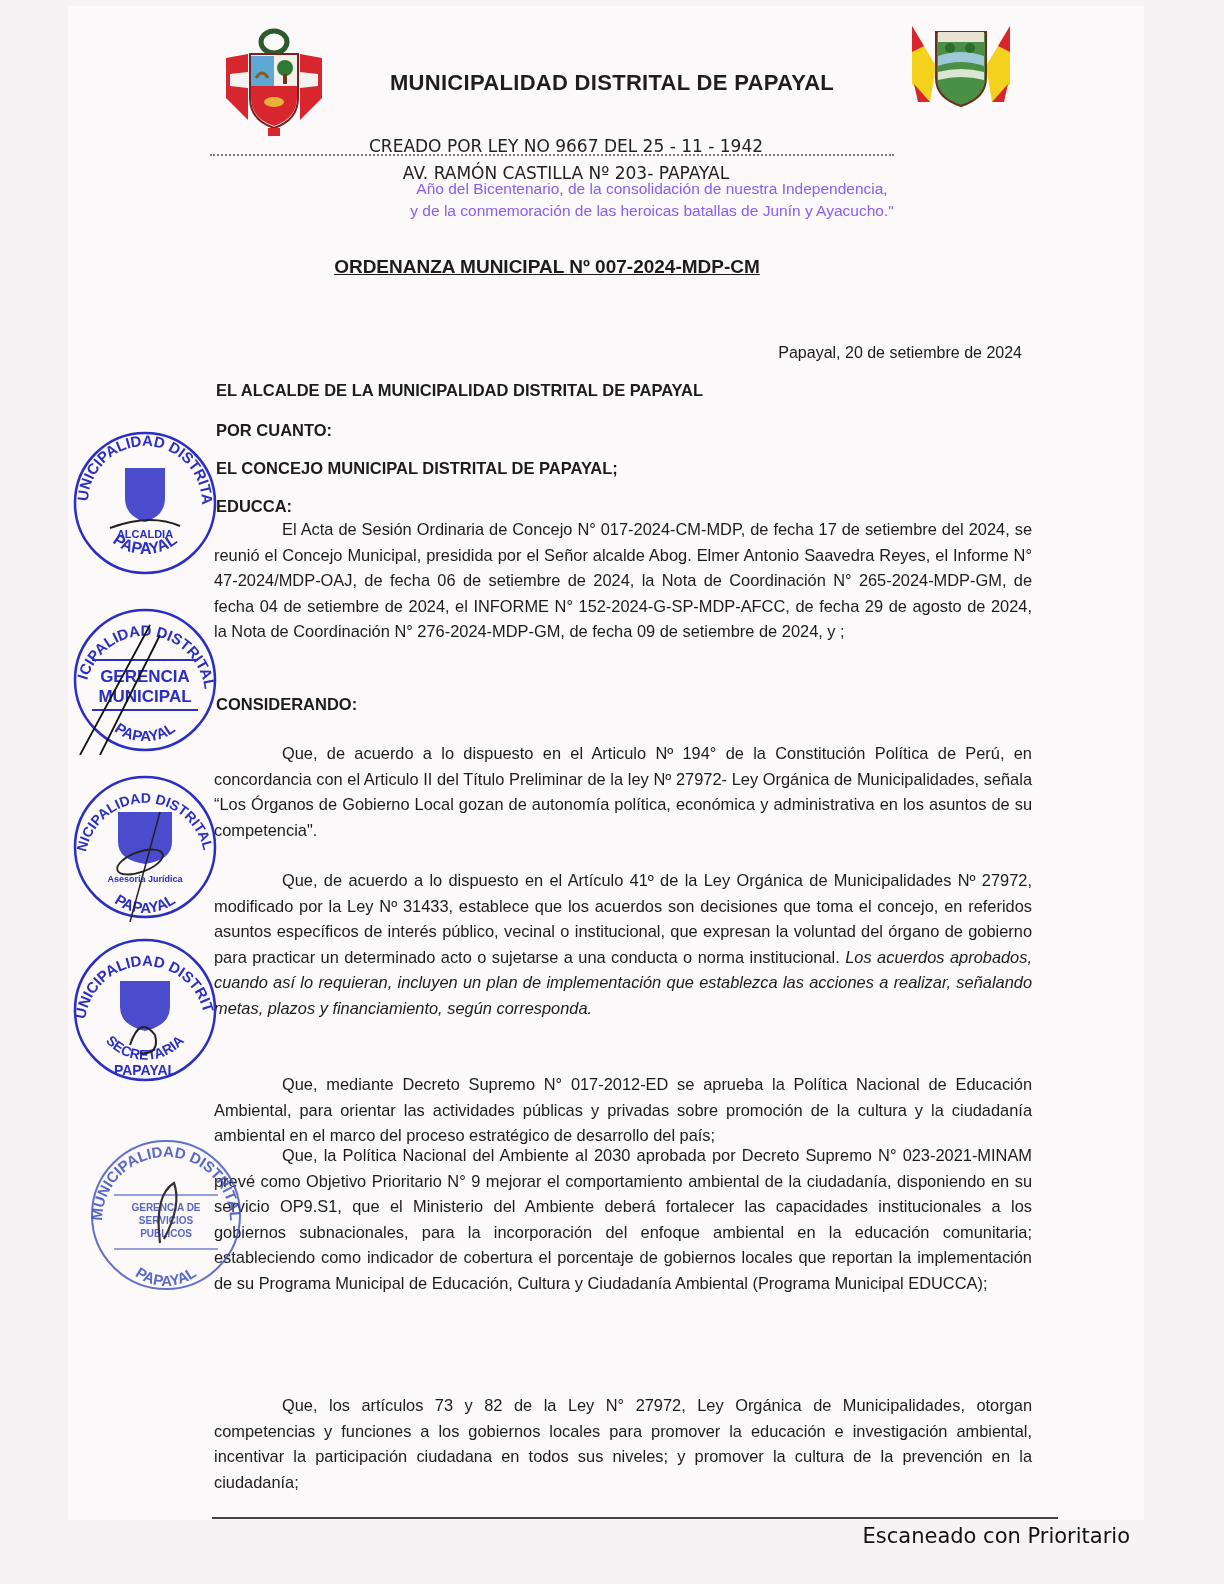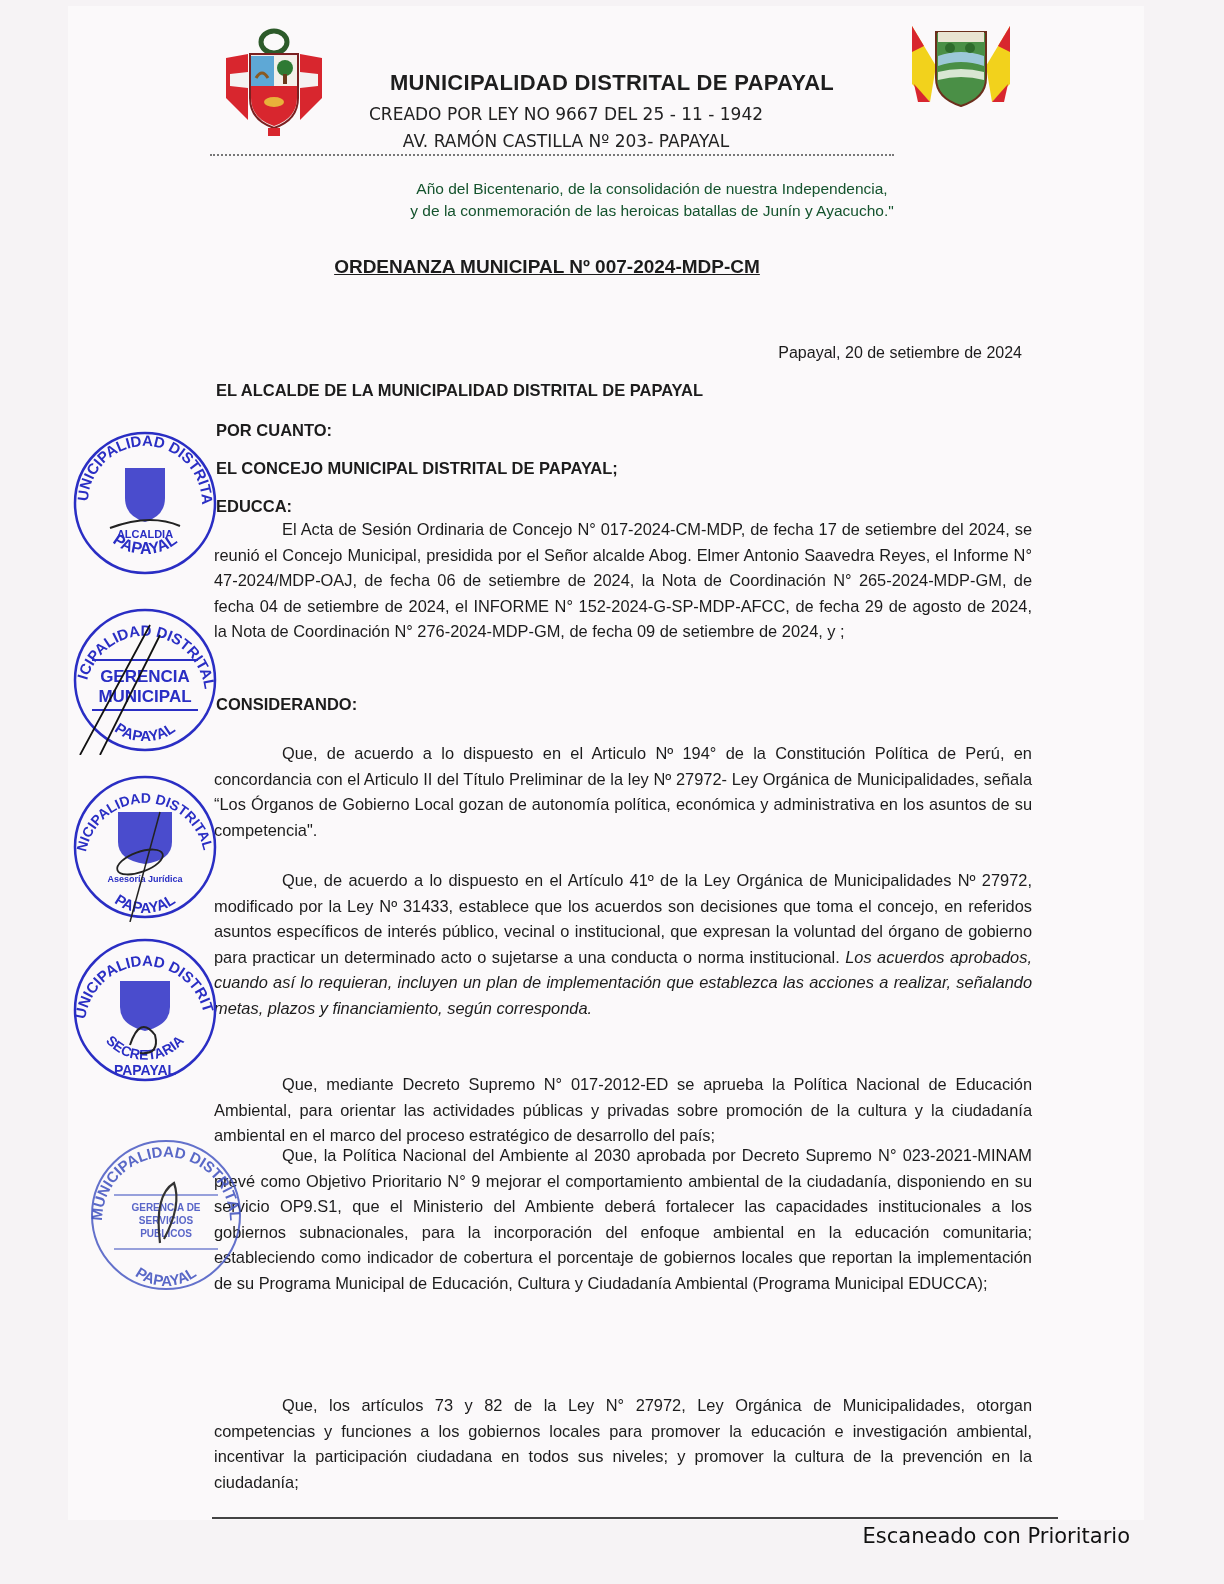--- a/index.html
+++ b/index.html
@@ -16,27 +16,27 @@
     .abs { position: absolute; }
     .crest-left { left: 218px; top: 28px; width: 112px; height: 112px; }
     .crest-right { left: 908px; top: 22px; width: 106px; height: 86px; }
     .hdr-title {
       left: 0; width: 1224px; top: 70px; text-align: center;
       font-size: 22px; font-weight: bold; letter-spacing: 0.3px; color: #1e1e1e;
       box-sizing: border-box;
     }
     .hdr-sub {
       left: 0; width: 1104px; text-align: center; font-size: 17px;
-      font-family: "DejaVu Sans", sans-serif; color: #222; padding-left: 28px; box-sizing: border-box;
+      font-family: "DejaVu Sans", sans-serif; color: #222; padding-left: 28px; box-sizing: border-box; margin-top: 32px;
     }
     .hdr-sub.l1 { top: 104px; }
     .hdr-sub.l2 { top: 131px; }
     .hdr-rule { left: 210px; top: 154px; width: 684px; height: 0; border-top: 2px dotted #777; }
     .year {
-      left: 0; width: 1224px; text-align: center; font-size: 15.5px; color: #14532d;
+      left: 0; width: 1224px; text-align: center; font-size: 15.5px; color: #8b5cf6;
       padding-left: 80px; box-sizing: border-box;
     }
     .year.l1 { top: 180px; }
     .year.l2 { top: 202px; }
     .ord-title {
       left: 0; width: 1080px; top: 256px; text-align: center;
       font-size: 19px; font-weight: bold; text-decoration: underline; color: #1c1c1c;
       padding-left: 14px; box-sizing: border-box;
     }
     .date { right: 202px; top: 344px; font-size: 16px; }

